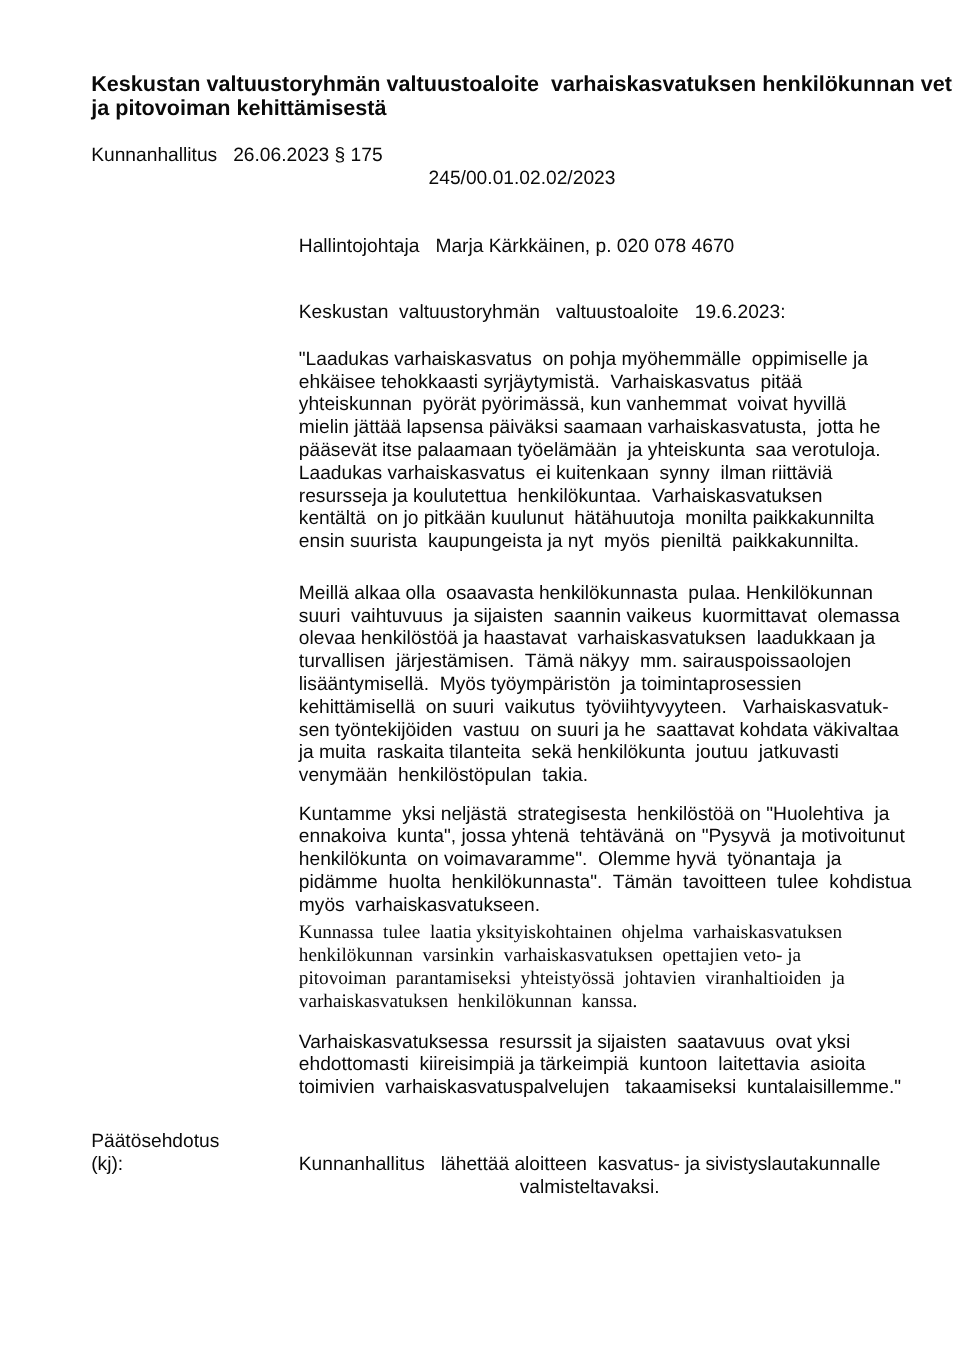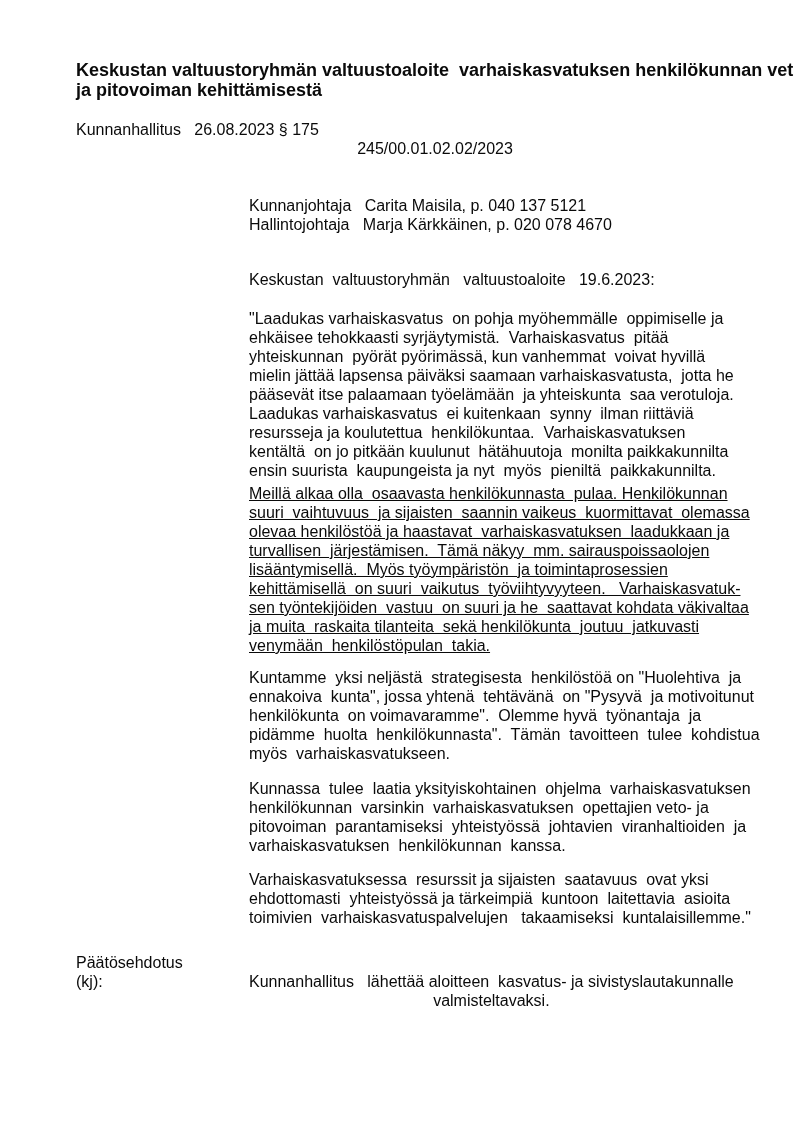--- a/index.html
+++ b/index.html
@@ -25,42 +25,41 @@
     font-size: 18px;
     line-height: 20px;
     white-space: pre;
   }
   .meta-line1 { margin-top: 20px; }
   .meta-line2 { margin-top: 0; text-align: center; }
   .preparer { margin-top: 38px; }
   .initiative-heading { margin-top: 36px; }
   .para { white-space: pre; }
   .p1 { margin-top: 20px; }
-  .p2 { margin-top: 4px; text-decoration: underline; }
+  .p2 { margin-top: 24px; }
   .p3 { margin-top: 13px; }
-  .p4 { margin-top: 16px; }
+  .p4 { margin-top: 4px; font-family: Liberation Serif, serif; }
   .p5 { margin-top: 15px; }
   .decision-row { display: flex; margin-top: 26px; }
   .decision-label { flex: 0 0 173px; white-space: pre; }
   .decision-text { padding-top: 19px; white-space: pre; text-align: center; }
 </style>
 </head>
 <body>
 
 <div class="page">
 
   <div class="doc-title">Keskustan valtuustoryhmän valtuustoaloite  varhaiskasvatuksen henkilökunnan veto-
 ja pitovoiman kehittämisestä</div>
 
-  <div class="meta-line1 pre">Kunnanhallitus   26.08.2023 § 175</div>
+  <div class="meta-line1 pre">Kunnanhallitus   26.06.2023 § 175</div>
 
   <div class="meta-line2 pre">245/00.01.02.02/2023</div>
 
   <div class="preparer indent">
-    <div class="pre">Kunnanjohtaja   Carita Maisila, p. 040 137 5121</div>
     <div class="pre">Hallintojohtaja   Marja Kärkkäinen, p. 020 078 4670</div>
   </div>
 
   <div class="initiative-heading indent pre">Keskustan  valtuustoryhmän   valtuustoaloite   19.6.2023:</div>
 
   <p class="para indent p1">"Laadukas varhaiskasvatus  on pohja myöhemmälle  oppimiselle ja
 ehkäisee tehokkaasti syrjäytymistä.  Varhaiskasvatus  pitää
 yhteiskunnan  pyörät pyörimässä, kun vanhemmat  voivat hyvillä
 mielin jättää lapsensa päiväksi saamaan varhaiskasvatusta,  jotta he
 pääsevät itse palaamaan työelämään  ja yhteiskunta  saa verotuloja.
@@ -84,21 +83,21 @@
 henkilökunta  on voimavaramme".  Olemme hyvä  työnantaja  ja
 pidämme  huolta  henkilökunnasta".  Tämän  tavoitteen  tulee  kohdistua
 myös  varhaiskasvatukseen.</p>
 
   <p class="para indent p4">Kunnassa  tulee  laatia yksityiskohtainen  ohjelma  varhaiskasvatuksen
 henkilökunnan  varsinkin  varhaiskasvatuksen  opettajien veto- ja
 pitovoiman  parantamiseksi  yhteistyössä  johtavien  viranhaltioiden  ja
 varhaiskasvatuksen  henkilökunnan  kanssa.</p>
 
   <p class="para indent p5">Varhaiskasvatuksessa  resurssit ja sijaisten  saatavuus  ovat yksi
-ehdottomasti  yhteistyössä ja tärkeimpiä  kuntoon  laitettavia  asioita
+ehdottomasti  kiireisimpiä ja tärkeimpiä  kuntoon  laitettavia  asioita
 toimivien  varhaiskasvatuspalvelujen   takaamiseksi  kuntalaisillemme."</p>
 
   <div class="decision-row">
     <div class="decision-label">Päätösehdotus
 (kj):</div>
     <div class="decision-text">Kunnanhallitus   lähettää aloitteen  kasvatus- ja sivistyslautakunnalle
 valmisteltavaksi.</div>
   </div>
 
 </div>

